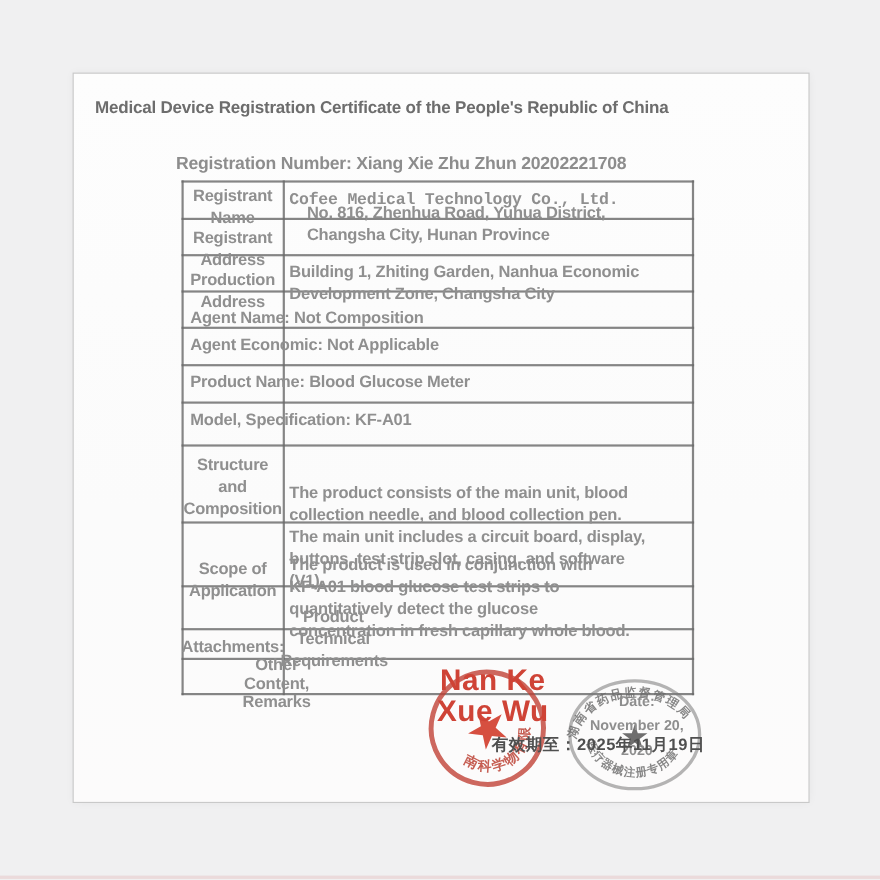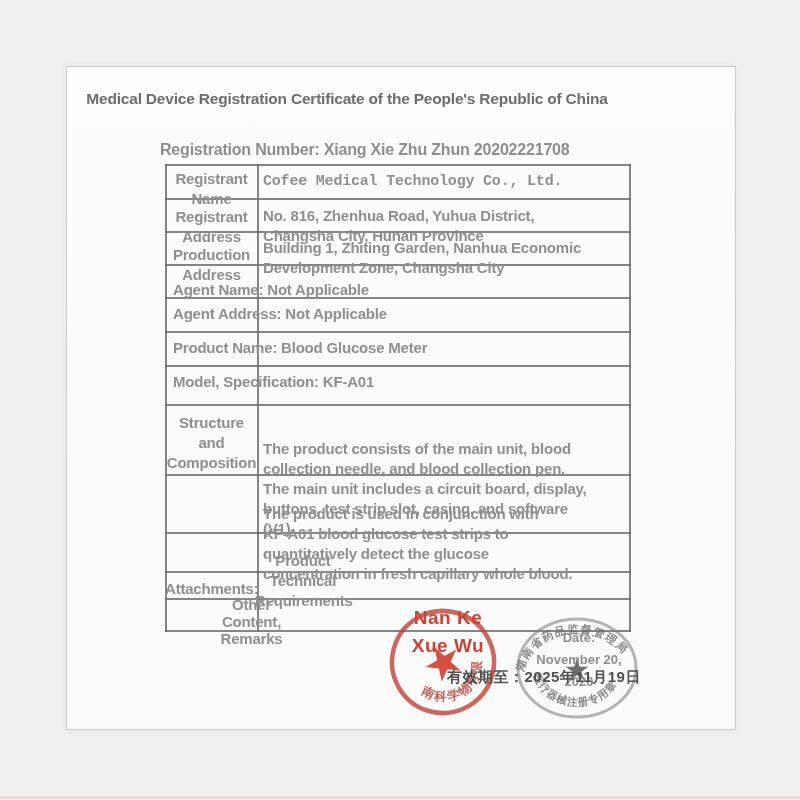--- a/index.html
+++ b/index.html
@@ -34,40 +34,40 @@
   .vl{position:absolute;top:0;width:2px;height:468px;background:#6a6a6a;opacity:.82;z-index:1;}
   .cell{
     position:absolute;z-index:2;
     font-size:15px;font-weight:bold;color:#8f8f8f;line-height:20px;
     white-space:pre;letter-spacing:-0.2px;
   }
   .lab{left:0;width:93px;text-align:center;}
   .val{left:98px;}
   .spanlab{left:8px;text-align:left;}
   .lab.r0{top:5px;}   .val.r0{top:8px;font-family:Liberation Mono, monospace;}
-  .lab.r1{top:43px;}  .val.r1{top:42px;}
+  .lab.r1{top:43px;}  .val.r1{top:20px;margin-left:16px;}
   .lab.r2{top:81px;}  .val.r2{top:74px;}
   .spanlab.r3{top:116px;}
   .spanlab.r4{top:140px;}
   .spanlab.r5{top:174px;}
   .spanlab.r6{top:208px;}
   .lab.r7{top:249px;} .val.r7{top:275px;}
   .lab.r8{top:344px;} .val.r8{top:340px;}
   .lab.r9{top:415px;} .val.r9{top:387px;left:90px;width:96px;text-align:center;}
   .lab.r10{top:432px;line-height:17px;padding-left:40px;}
   .approving{
     position:absolute;left:96px;top:584px;
     font-size:16px;font-weight:bold;color:#9b9b9b;line-height:21px;white-space:pre;
   }
   .stamp{position:absolute;z-index:3;}
   .redstamp{left:320px;top:539px;width:112px;height:112px;}
   .graystamp{left:448px;top:549px;width:124px;height:104px;}
   .nanke{
     position:absolute;left:300px;top:537px;width:162px;z-index:5;
-    text-align:center;font-size:19px;font-weight:bold;color:#cf4336;line-height:28px;
+    text-align:center;font-size:27px;font-weight:bold;color:#cf4336;line-height:28px;
     letter-spacing:0.5px;
   }
   .dateblock{
     position:absolute;left:432px;top:560px;width:160px;z-index:4;
     text-align:center;font-size:13px;font-weight:bold;color:#8e8e8e;line-height:22px;
   }
   .validuntil{
     position:absolute;left:380px;top:601px;z-index:4;
     font-size:15px;font-weight:bold;color:#4f4f4f;letter-spacing:0.5px;
   }
@@ -107,34 +107,36 @@
     <div class="cell lab r1">Registrant
 Address</div>
     <div class="cell val r1">No. 816, Zhenhua Road, Yuhua District,
 Changsha City, Hunan Province</div>
 
     <div class="cell lab r2">Production
 Address</div>
     <div class="cell val r2">Building 1, Zhiting Garden, Nanhua Economic
 Development Zone, Changsha City</div>
 
-    <div class="cell spanlab r3">Agent Name: Not Applicable</div>
-    <div class="cell spanlab r4">Agent Address: Not Applicable</div>
+    <div class="cell spanlab r3">Agent Name: Not Composition</div>
+    <div class="cell spanlab r4">Agent Economic: Not Applicable</div>
     <div class="cell spanlab r5">Product Name: Blood Glucose Meter</div>
     <div class="cell spanlab r6">Model, Specification: KF-A01</div>
 
     <div class="cell lab r7">Structure
 and
 Composition</div>
     <div class="cell val r7">The product consists of the main unit, blood
 collection needle, and blood collection pen.
 The main unit includes a circuit board, display,
 buttons, test strip slot, casing, and software
 (V1).</div>
 
+    <div class="cell lab r8">Scope of
+Application</div>
     <div class="cell val r8">The product is used in conjunction with
 KF-A01 blood glucose test strips to
 quantitatively detect the glucose
 concentration in fresh capillary whole blood.</div>
 
     <div class="cell lab r9">Attachments:</div>
     <div class="cell val r9">Product
 Technical
 Requirements</div>
 

